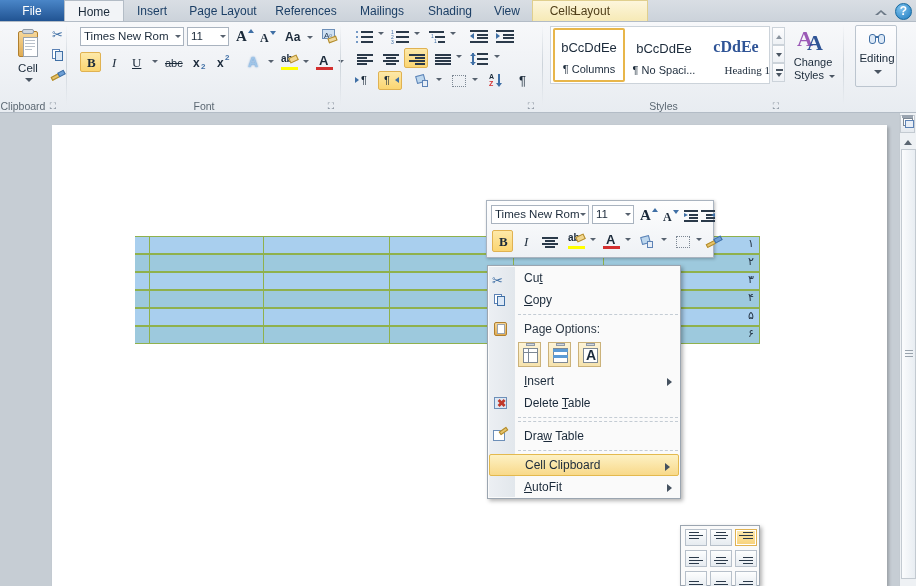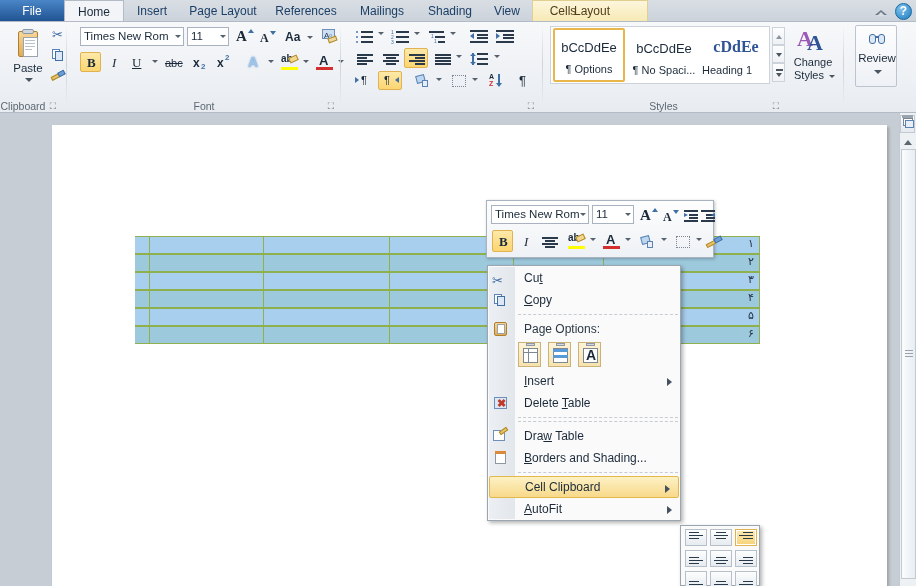--- a/index.html
+++ b/index.html
@@ -181,21 +181,21 @@
                       background:linear-gradient(#f6d79a,#e0ac53);border:1px solid #b07f2e;border-radius:2px;"></div>
           <div style="position:absolute;left:7px;top:0px;width:12px;height:5px;
                       background:#cfd6de;border:1px solid #8f99a5;border-radius:2px;"></div>
           <div style="position:absolute;left:8px;top:8px;width:15px;height:20px;
                       background:#fff;border:1px solid #9aa4b0;"></div>
           <div style="position:absolute;left:10px;top:11px;width:10px;height:1px;background:#b9c1cb;"></div>
           <div style="position:absolute;left:10px;top:14px;width:10px;height:1px;background:#b9c1cb;"></div>
           <div style="position:absolute;left:10px;top:17px;width:10px;height:1px;background:#b9c1cb;"></div>
           <div style="position:absolute;left:10px;top:20px;width:7px;height:1px;background:#b9c1cb;"></div>
         </div>
-        <div style="position:absolute;left:0;top:36px;width:42px;text-align:center;font-size:11.5px;">Paste</div>
+        <div style="position:absolute;left:0;top:36px;width:42px;text-align:center;font-size:11.5px;">Cell</div>
         <div style="position:absolute;left:18px;top:52px;width:0;height:0;
                     border-left:4px solid transparent;border-right:4px solid transparent;
                     border-top:4px solid #4a5562;"></div>
       </div>
 
       <div class="btn" style="left:48px; top:3px; width:18px; height:18px;">
         <div style="position:absolute;left:3px;top:2px;width:13px;height:14px;font-size:13px;color:#3f6fa5;line-height:13px;">✂</div>
       </div>
 
       <div class="btn" style="left:48px; top:23px; width:18px; height:18px;">
@@ -424,30 +424,30 @@
       <div class="dlaunch" style="left:182px;">⛶</div>
     </div>
     <div class="gsep" style="left:542px;"></div>
 
     <div class="group" style="left:546px; width:235px;">
       <div style="position:absolute;left:4px;top:4px;width:220px;height:58px;
                   border:1px solid #ccd3da;background:#fff;"></div>
 
       <div class="btn" style="left:7px; top:6px; width:72px; height:54px; border:2px solid #e8b64a; background:#fff;">
         <div style="position:absolute;left:0;top:10px;width:68px;text-align:center;font-size:13px;">bCcDdEe</div>
-        <div style="position:absolute;left:0;top:33px;width:68px;text-align:center;font-size:11px;">¶ Options</div>
+        <div style="position:absolute;left:0;top:33px;width:68px;text-align:center;font-size:11px;">¶ Columns</div>
       </div>
       <div class="btn" style="left:81px; top:6px; width:72px; height:54px;">
         <div style="position:absolute;left:0;top:12px;width:72px;text-align:center;font-size:13px;">bCcDdEe</div>
         <div style="position:absolute;left:0;top:35px;width:72px;text-align:center;font-size:11px;">¶ No Spaci...</div>
       </div>
       <div class="btn" style="left:155px; top:6px; width:68px; height:54px;">
         <div style="position:absolute;left:0;top:9px;width:68px;text-align:center;font-size:16px;font-weight:bold;
                     color:#2f5496;font-family:'Liberation Serif',serif;">cDdEe</div>
-        <div style="position:absolute;left:0;top:35px;width:68px;text-align:left;font-size:11px;">Heading 1</div>
+        <div style="position:absolute;left:0;top:35px;width:68px;text-align:right;font-size:11px;font-family:Liberation Serif, serif;">Heading 1</div>
       </div>
 
       <div style="position:absolute;left:226px;top:5px;width:13px;height:18px;border:1px solid #ccd3da;background:linear-gradient(#fdfdfe,#eef1f5);">
         <span style="position:absolute;left:3px;top:7px;width:0;height:0;border-left:3px solid transparent;border-right:3px solid transparent;border-bottom:4px solid #8a939e;"></span>
       </div>
       <div style="position:absolute;left:226px;top:23px;width:13px;height:18px;border:1px solid #ccd3da;background:linear-gradient(#fdfdfe,#eef1f5);">
         <span style="position:absolute;left:3px;top:7px;width:0;height:0;border-left:3px solid transparent;border-right:3px solid transparent;border-top:4px solid #4a5562;"></span>
       </div>
       <div style="position:absolute;left:226px;top:41px;width:13px;height:19px;border:1px solid #ccd3da;background:linear-gradient(#fdfdfe,#eef1f5);">
         <span style="position:absolute;left:3px;top:5px;width:7px;height:1.5px;background:#4a5562;"></span>
@@ -471,21 +471,21 @@
     </div>
     <div class="gsep" style="left:843px;"></div>
 
     <div class="group" style="left:847px; width:64px;">
       <div class="btn box" style="left:8px; top:3px; width:42px; height:62px;">
         <div style="position:absolute;left:13px;top:6px;width:18px;height:14px;">
           <span style="position:absolute;left:0;top:2px;width:7px;height:10px;border:1.5px solid #3f6fa5;border-radius:3px;background:#dce8f6;"></span>
           <span style="position:absolute;left:9px;top:2px;width:7px;height:10px;border:1.5px solid #3f6fa5;border-radius:3px;background:#dce8f6;"></span>
           <span style="position:absolute;left:6px;top:4px;width:4px;height:2px;background:#3f6fa5;"></span>
         </div>
-        <div style="position:absolute;left:0;top:26px;width:42px;text-align:center;font-size:11.5px;">Review</div>
+        <div style="position:absolute;left:0;top:26px;width:42px;text-align:center;font-size:11.5px;">Editing</div>
         <span style="position:absolute;left:18px;top:44px;width:0;height:0;border-left:4px solid transparent;border-right:4px solid transparent;border-top:4px solid #4a5562;"></span>
       </div>
     </div>
 
   </div>
 </div>
 
 <div id="docarea">
   <div id="page">
 
@@ -736,24 +736,20 @@
     <div class="mi"><span>Delete <span style="text-decoration: underline;">T</span>able</span><div class="mico">
         <span style="position:absolute;left:2px;top:2px;width:13px;height:12px;background:#dbe8f5;border:1px solid #6d8fb8;"></span>
         <span style="position:absolute;left:5px;top:4px;font-size:11px;color:#c0392b;font-weight:bold;line-height:9px;">✖</span>
       </div></div>
     <div class="msep"></div>
     <div class="msep"></div>
     <div class="mi"><span>Dra<span style="text-decoration: underline;">w</span> Table</span><div class="mico">
         <span style="position:absolute;left:1px;top:2px;width:12px;height:11px;background:#fff;border:1px solid #6d8fb8;"></span>
         <span style="position:absolute;left:7px;top:1px;width:9px;height:4px;background:#e8c46a;border:1px solid #b08b2e;transform:rotate(-35deg);"></span>
       </div></div>
-    <div class="mi"><span><span style="text-decoration: underline;">B</span>orders and Shading...</span><div class="mico">
-        <span style="position:absolute;left:3px;top:1px;width:11px;height:13px;background:#fff;border:1px solid #8f99a5;"></span>
-        <span style="position:absolute;left:3px;top:1px;width:11px;height:3px;background:#d98a3a;"></span>
-      </div></div>
     <div class="msep"></div>
     <div class="mi hl"><span>Cell Clipboard</span><span class="arrow"></span></div>
     <div class="mi"><span><span style="text-decoration: underline;">A</span>utoFit</span><span class="arrow"></span></div>
   </div>
 
 <div id="submenu">
 
 <div class="abtn" style="left: 4px; top: 3px;">
       <span class="al" style="left:3px; top:2px; width:10px;"></span>
       <span class="al" style="left:3px; top:5px; width:14px;"></span>

